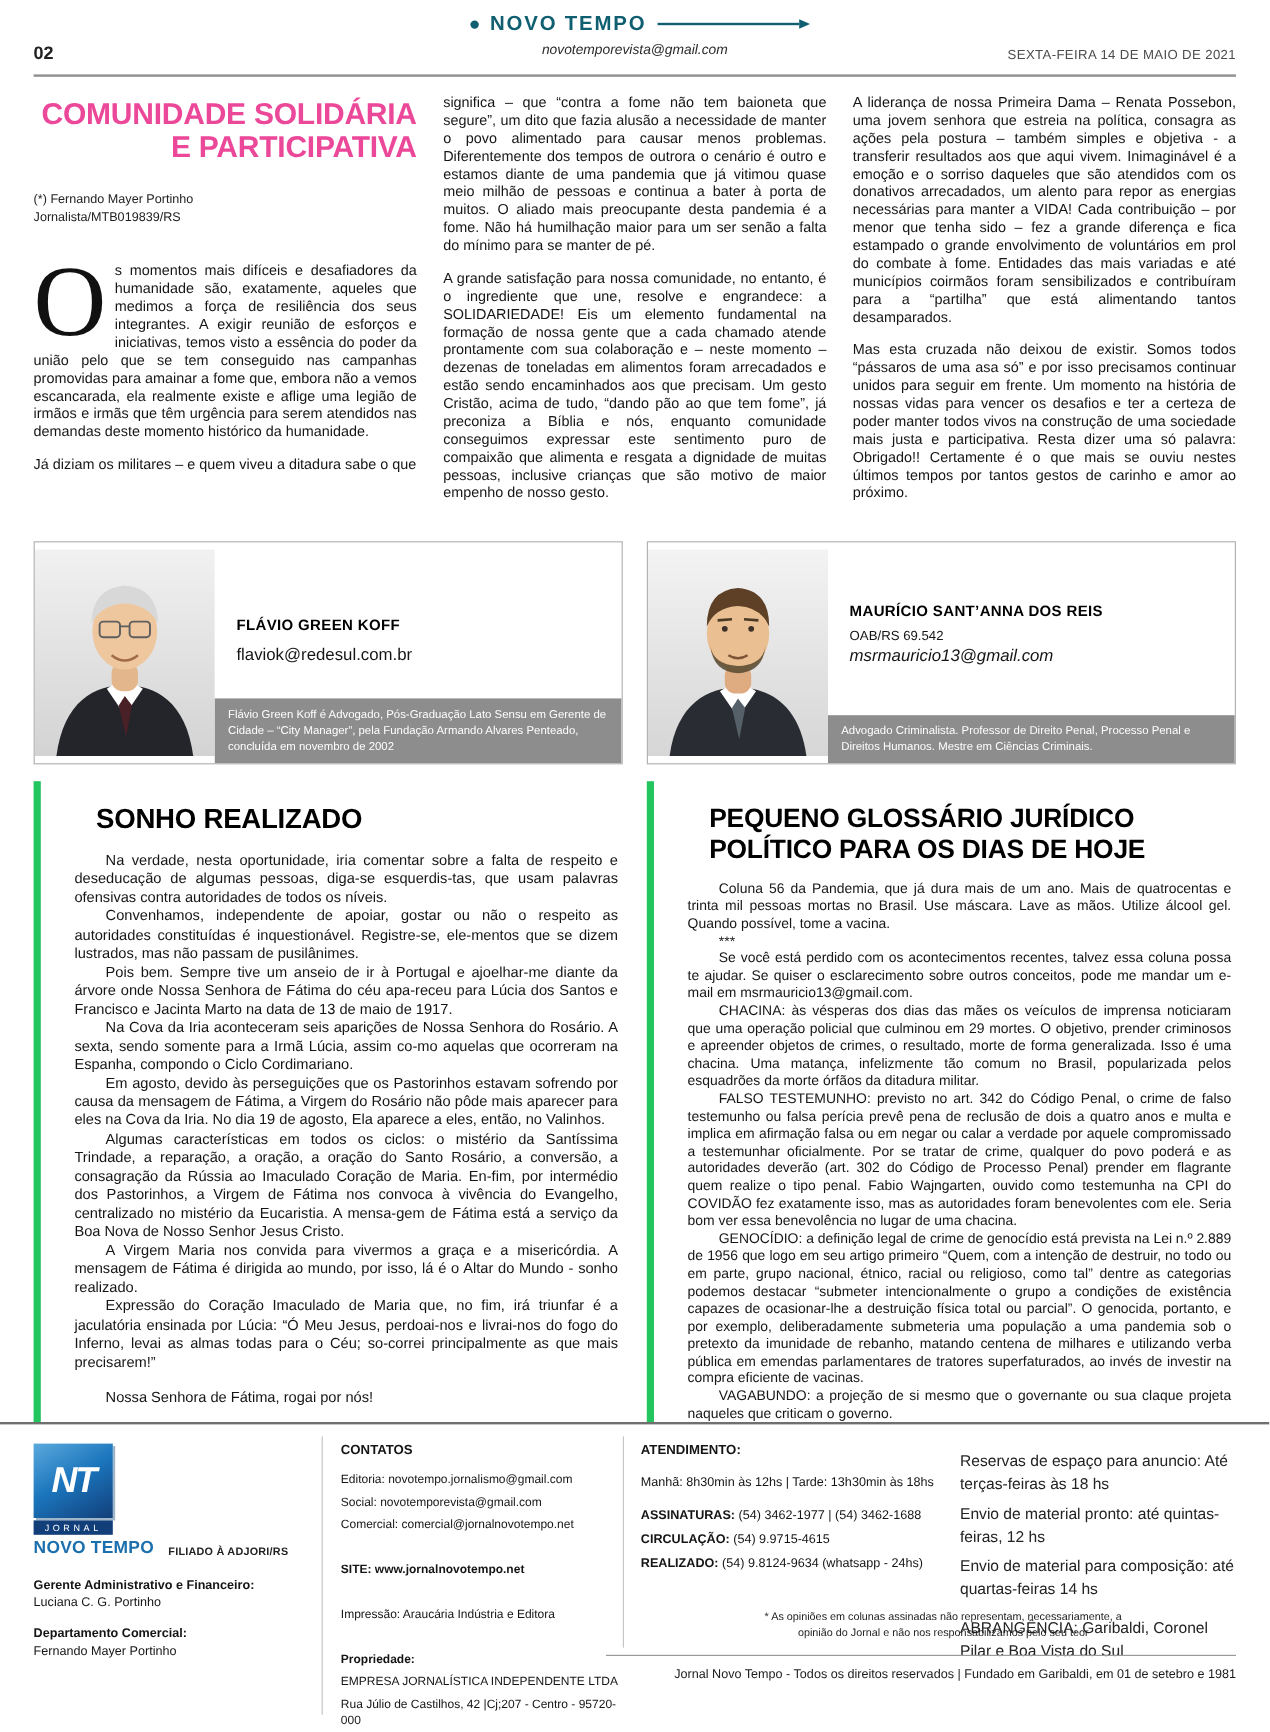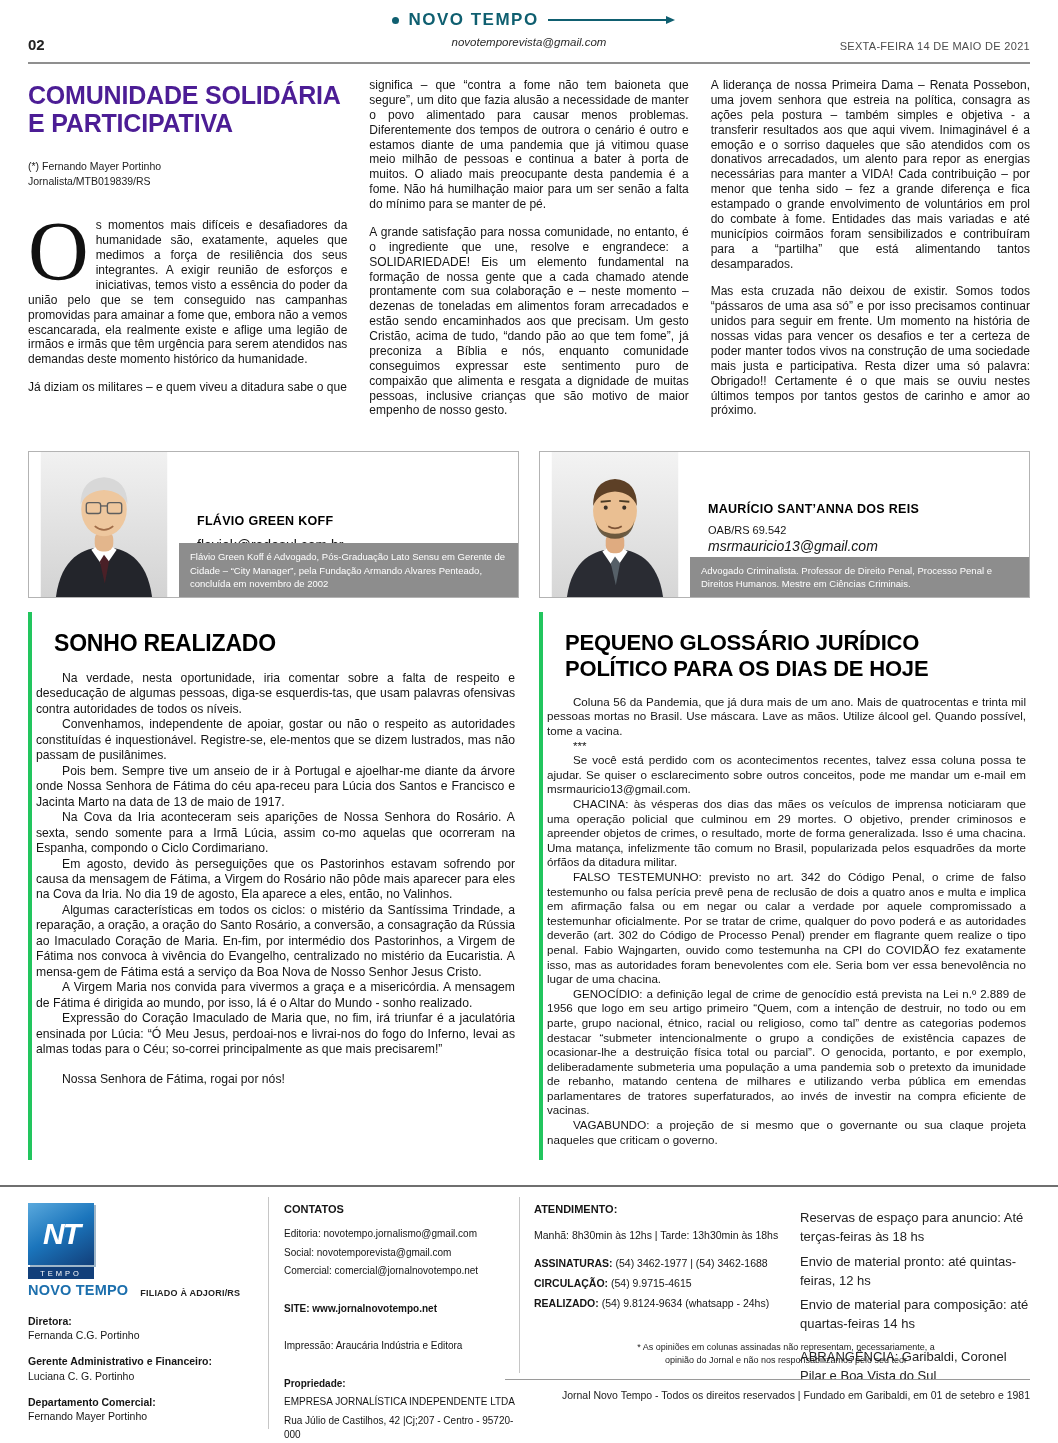--- a/index.html
+++ b/index.html
@@ -21,45 +21,45 @@
   .info-row { position:relative; display:flex; justify-content:space-between; align-items:baseline; margin-top:6px; }
   .page-num { font-weight:bold; font-size:15px; color:#222; }
   .header-email { position:absolute; left:50%; transform:translateX(-50%);
     font-style:italic; font-size:11.5px; color:#2a2a2a; }
   .header-date { font-size:11px; color:#4c4c4c; letter-spacing:.3px; }
   .header-rule { border-bottom:2px solid #8f8f8f; margin-top:9px; }
 
   
   .lead { display:flex; gap:22px; padding:14px 28px 0; min-height:350px; }
   .lead-col { flex:1 1 0; min-width:0; }
-  .lead-title { font-size:25px; line-height:1.1; font-weight:bold; margin:4px 0 0; color:#4c1d95; letter-spacing:-.2px; }
+  .lead-title { font-size:25px; line-height:1.1; font-weight:bold; margin:4px 0 0; color:#ec4899; letter-spacing:-.2px;text-align:right; }
   .byline { font-size:10.5px; line-height:1.4; color:#222; margin-top:22px; }
   .lead p { font-size:12px; line-height:1.24; text-align:justify; margin:0 0 13px; }
   .lead-col .first-para { margin-top:30px; }
   .dropcap { float:left; font-family:"Liberation Serif", serif; font-size:84px;
     line-height:64px; padding:2px 7px 0 0; color:#111; }
 
   
   .bios { display:flex; gap:20px; padding:20px 28px 0; }
-  .bio-box { position:relative; flex:1 1 0; height:147px; border:1px solid #b3b3b3; overflow:hidden; background:#fff; }
+  .bio-box { position:relative; flex:1 1 0; height:186px; border:1px solid #b3b3b3; overflow:hidden; background:#fff; }
   .bio-photo { position:absolute; left:0; top:0; width:150px; height:100%; }
   .bio-photo svg { width:100%; height:100%; display:block; }
   .bio-info { margin-left:168px; padding-right:14px; }
   .bio-info.left-author { padding-top:62px; }
   .bio-info.right-author { padding-top:50px; }
   .bio-name { font-weight:bold; font-size:12.5px; letter-spacing:.3px; color:#000; }
   .bio-reg { font-size:11px; margin-top:8px; }
   .bio-email { font-size:14px; margin-top:9px; }
   .bio-email.italic { font-style:italic; margin-top:2px; }
   .bio-caption { position:absolute; left:150px; right:0; bottom:0; background:#8d8d8d;
     color:#fff; font-size:9.5px; line-height:1.4; padding:7px 11px; }
 
   
   .articles { display:flex; gap:20px; padding:14px 28px 0; }
-  .article { flex:1 1 0; min-width:0; border-left:4px solid #22c55e; padding:4px 4px 0 4px; height:548px; overflow:hidden; }
+  .article { flex:1 1 0; min-width:0; border-left:6px solid #22c55e; padding:4px 4px 0 28px; height:548px; overflow:hidden; }
   .article h2 { font-size:23px; font-weight:bold; color:#000; margin:14px 0 14px 18px; line-height:1.15; letter-spacing:-.2px; }
   .article.right h2 { font-size:22px; }
   .article p { margin:0; text-align:justify; text-indent:26px; }
   .article.left p { font-size:12.2px; line-height:1.27; }
   .article.right p { font-size:11.6px; line-height:1.26; }
   .article p.closing { margin-top:14px; }
 
   
   .footer { position:absolute; left:0; right:0; top:1185px; bottom:0; border-top:2px solid #6f6f6f; background:#fff; }
   .f-colA { position:absolute; left:28px; top:16px; width:232px; }
@@ -231,30 +231,26 @@
   </div>
 
   <div class="footer">
 
     <div class="f-colA">
       <div class="logo-row">
         <div class="nt-logo-wrap">
           <div class="nt-logo">
             <span class="nt-mono">NT</span>
           </div>
-          <div class="logo-jornal">TEMPO</div>
+          <div class="logo-jornal">JORNAL</div>
           <div class="logo-name">NOVO TEMPO</div>
         </div>
         <div class="affiliation">FILIADO À ADJORI/RS</div>
       </div>
       <div class="staff">
-        <div class="staff-entry">
-          <span class="lbl">Diretora:</span>
-          <span>Fernanda C.G. Portinho</span>
-        </div>
         <div class="staff-entry">
           <span class="lbl">Gerente Administrativo e Financeiro:</span>
           <span>Luciana C. G. Portinho</span>
         </div>
         <div class="staff-entry">
           <span class="lbl">Departamento Comercial:</span>
           <span>Fernando Mayer Portinho</span>
         </div>
       </div>
     </div>

